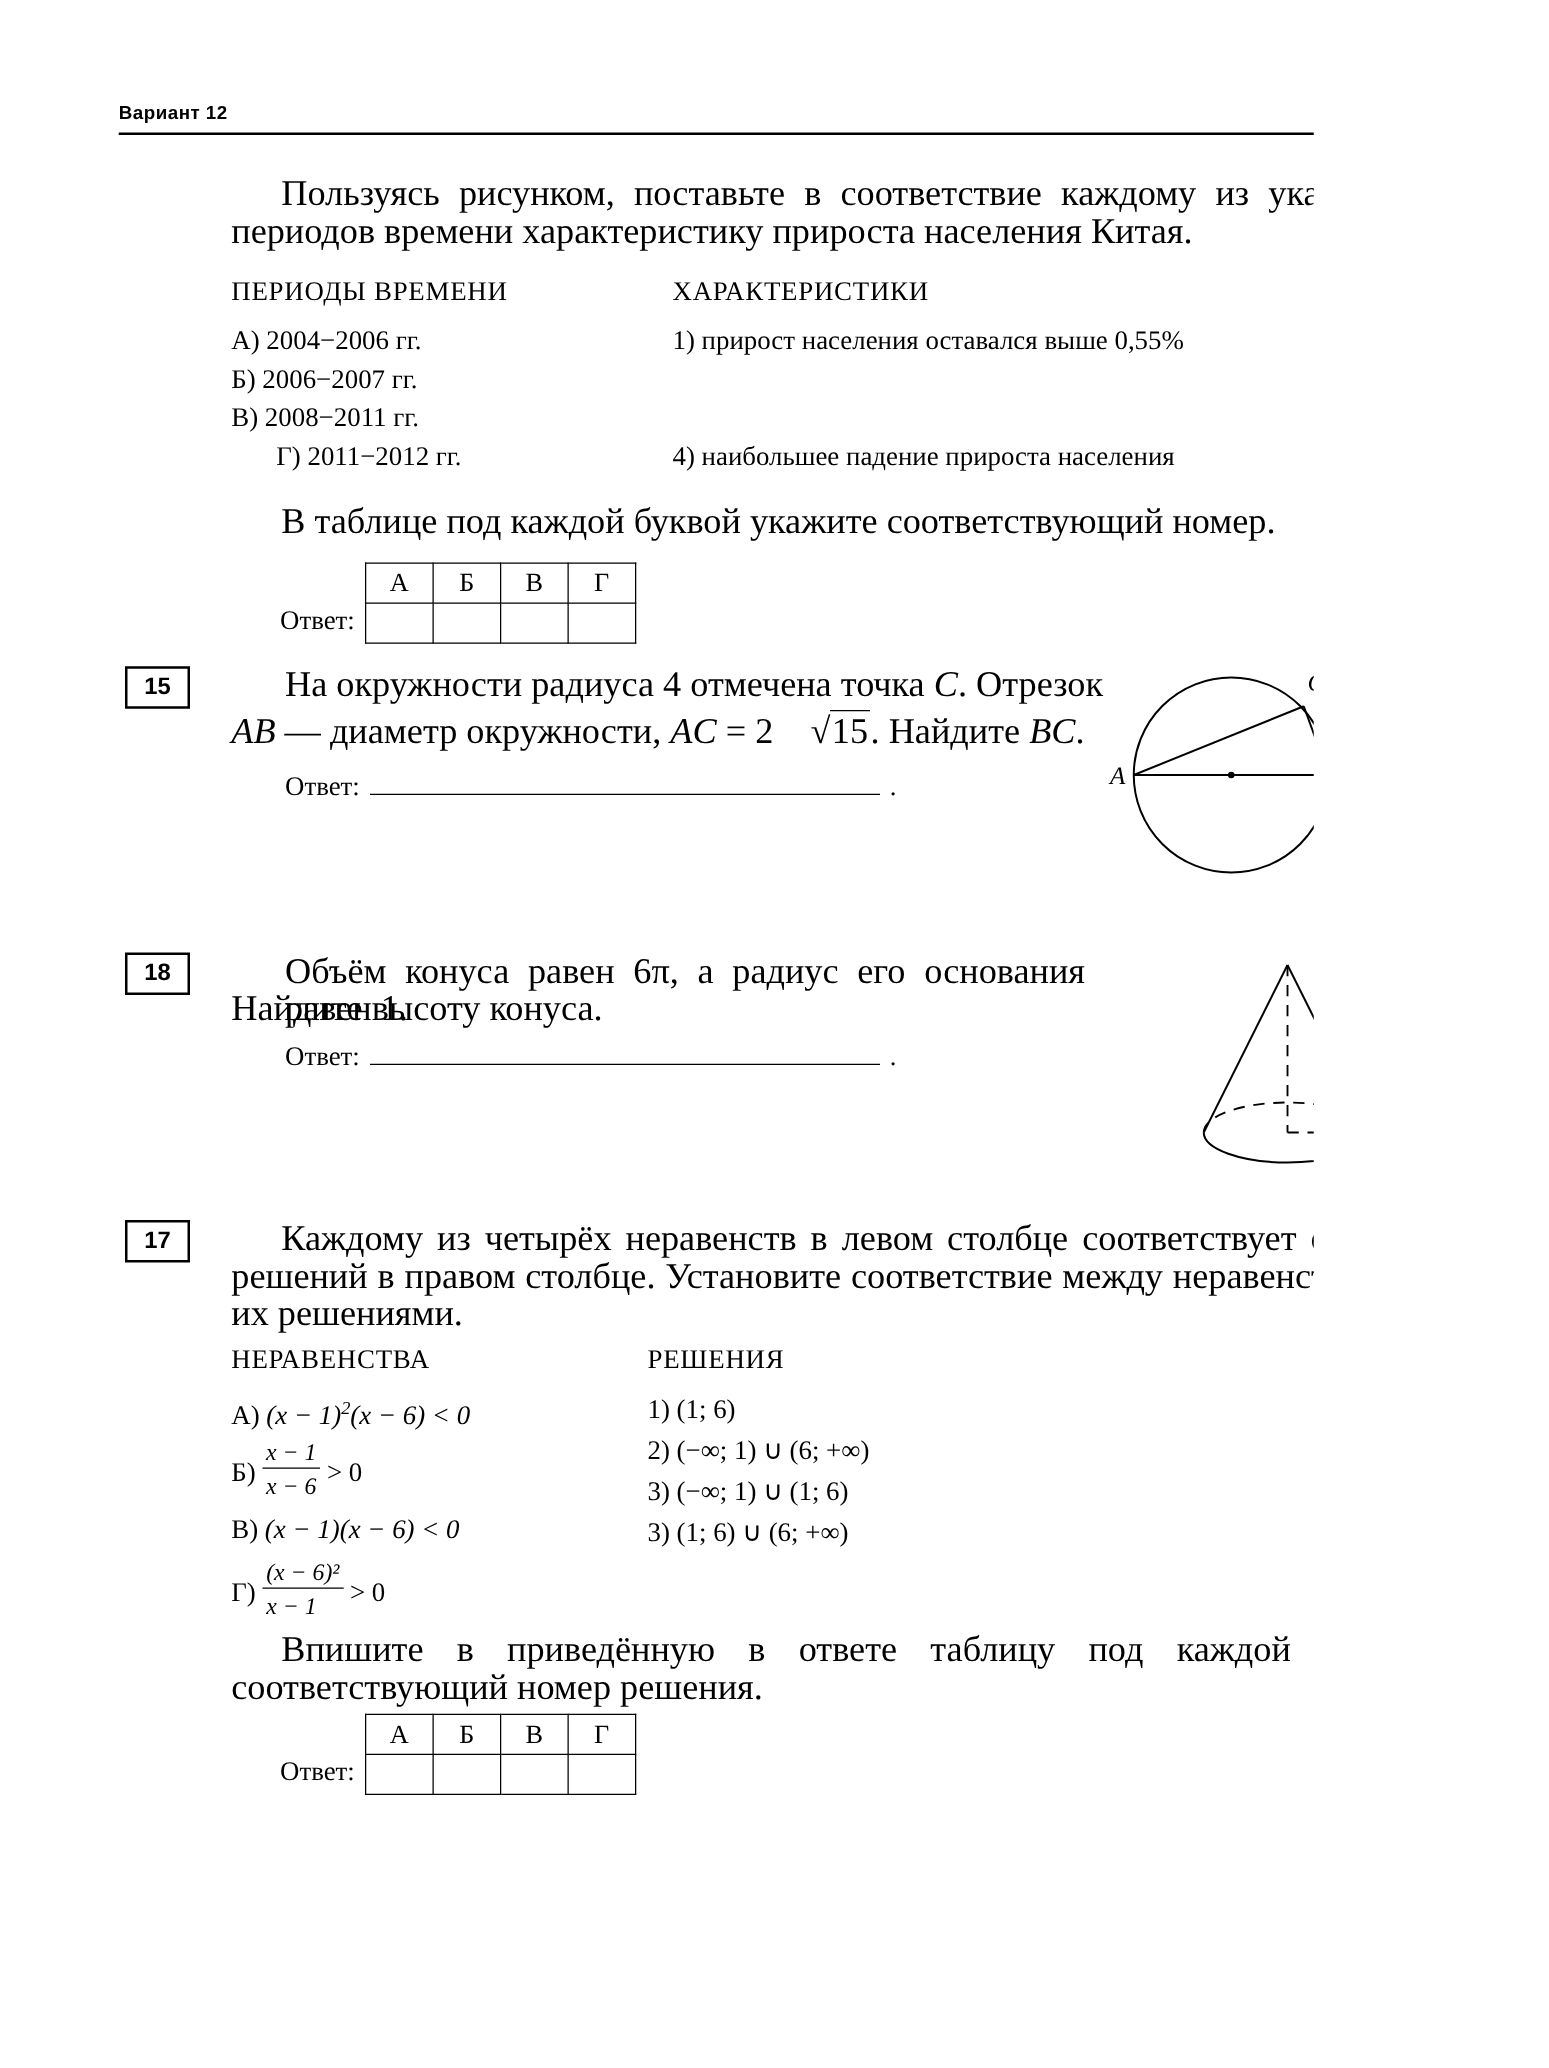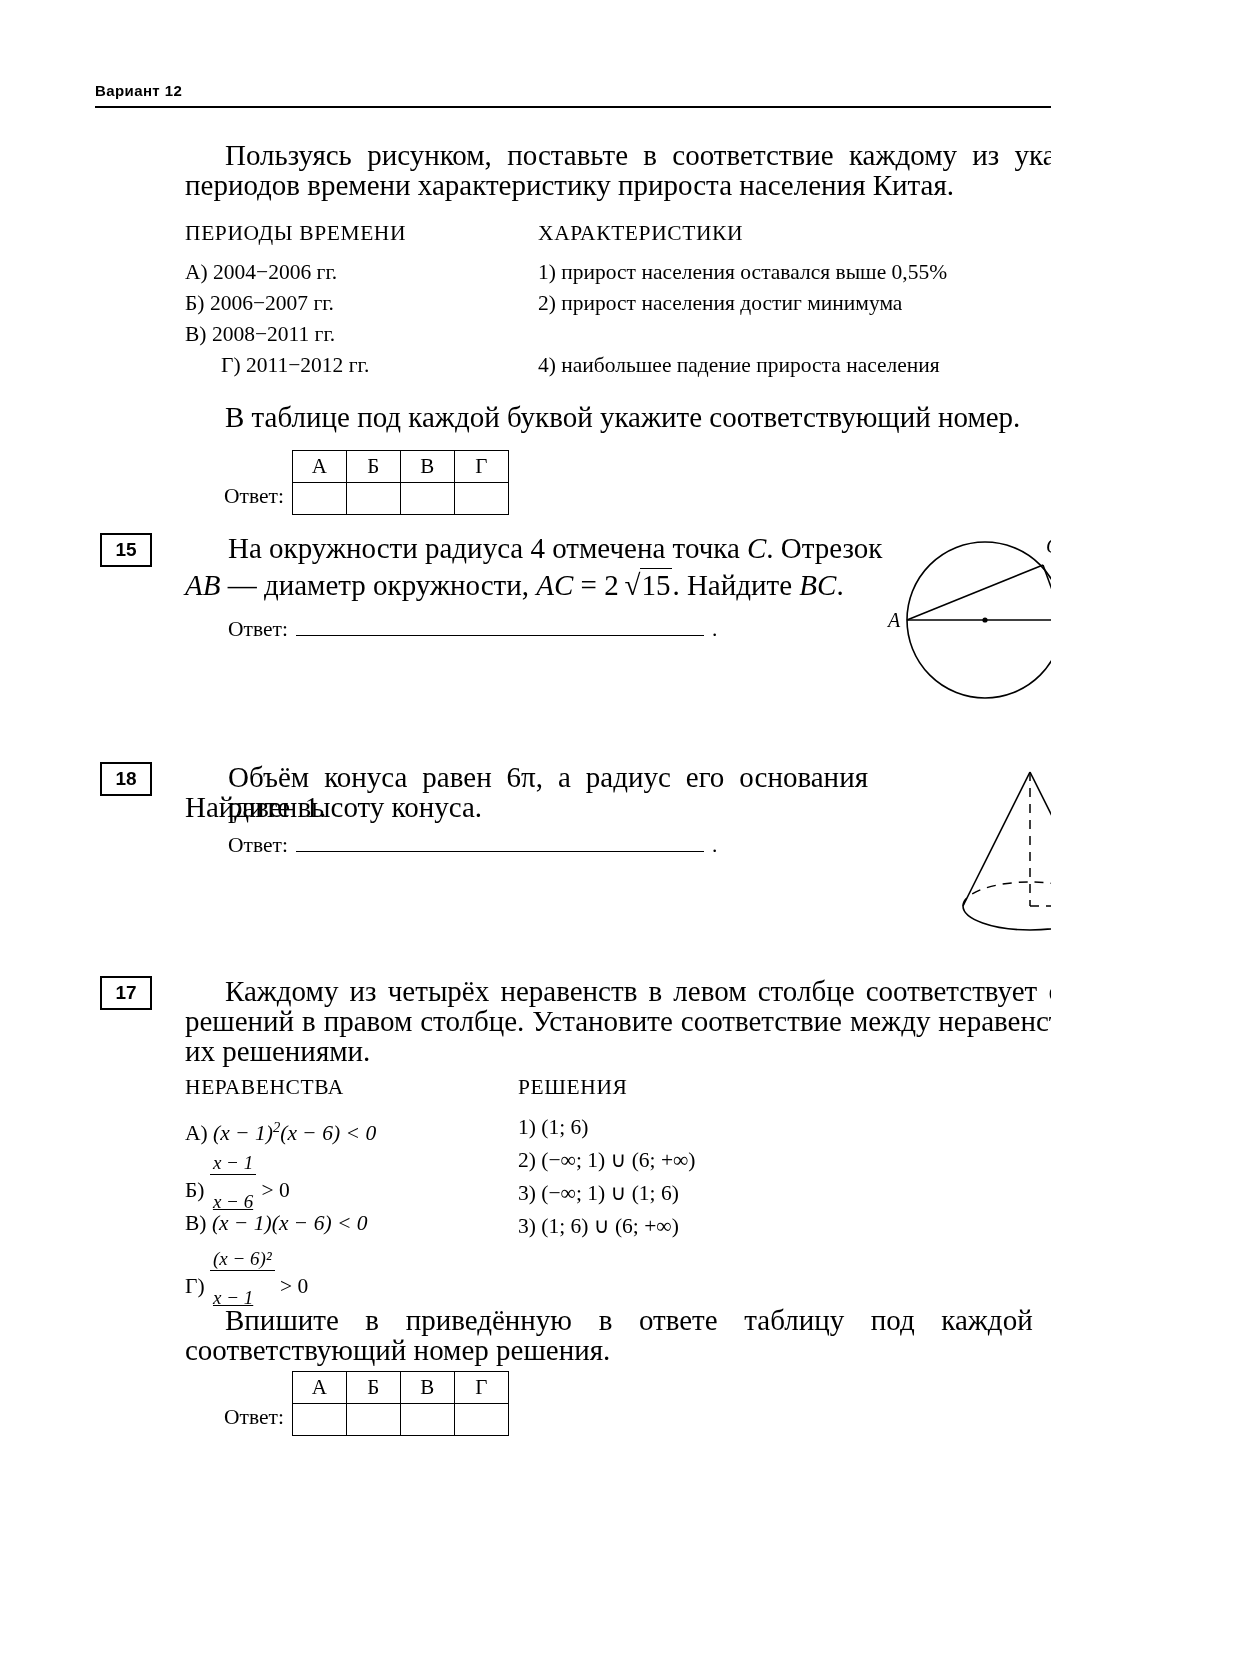--- a/index.html
+++ b/index.html
@@ -126,24 +126,24 @@
 
   
   .it { font-style: italic; }
   .frac {
     display: inline-block;
     vertical-align: -0.55em;
     font-size: 19px;
     line-height: 1.15;
   }
   .frac .num { display: block; padding: 0 3px; }
-  .frac .den { display: block; border-top: 1.3px solid #000; padding: 16px 3px; text-decoration: underline; }
+  .frac .den { display: block; border-top: 1.3px solid #000; padding: 4px 3px; }
   sup { font-size: 0.68em; }
 
-  .sqrt-wrap { display: inline-block; position: relative; }
+  .sqrt-wrap { display: inline-block; position: relative; margin-left: 24px; }
   .sqrt-bar { border-top: 1.3px solid #000; padding: 0 2px 0 1px; }
 
   
   svg { display: block; }
   .fig { position: absolute; }
 </style>
 </head>
 <body>
 
 <div class="page">
@@ -158,21 +158,20 @@
 
   <div class="list-item caps" style="left:185px; top:218px;">ПЕРИОДЫ ВРЕМЕНИ</div>
   <div class="list-item caps" style="left:538px; top:218px;">ХАРАКТЕРИСТИКИ</div>
 
   <div class="list-item" style="left:185px; top:257px;">А) 2004−2006 гг.</div>
   <div class="list-item" style="left:185px; top:288px;">Б) 2006−2007 гг.</div>
   <div class="list-item" style="left:185px; top:319px;">В) 2008−2011 гг.</div>
   <div class="list-item" style="left:185px; top:350px;margin-left:36px;">Г) 2011−2012 гг.</div>
 
   <div class="list-item" style="left:538px; top:257px;">1)  прирост населения оставался выше 0,55%</div>
-  <div class="list-item" style="left:538px; top:288px;">2)  прирост населения достиг минимума</div>
   <div class="list-item" style="left:538px; top:350px;">4)  наибольшее падение прироста населения</div>
 
   <div class="para indent" style="left:185px; top:402px; width:960px;">В таблице под каждой буквой укажите соответствующий номер.</div>
 
   <div class="answer-block" style="left:224px; top:450px;">
     <div class="answer-label">Ответ:</div>
     <table class="ans">
       <tbody>
           <tr>
         <td class="hd">А</td>

